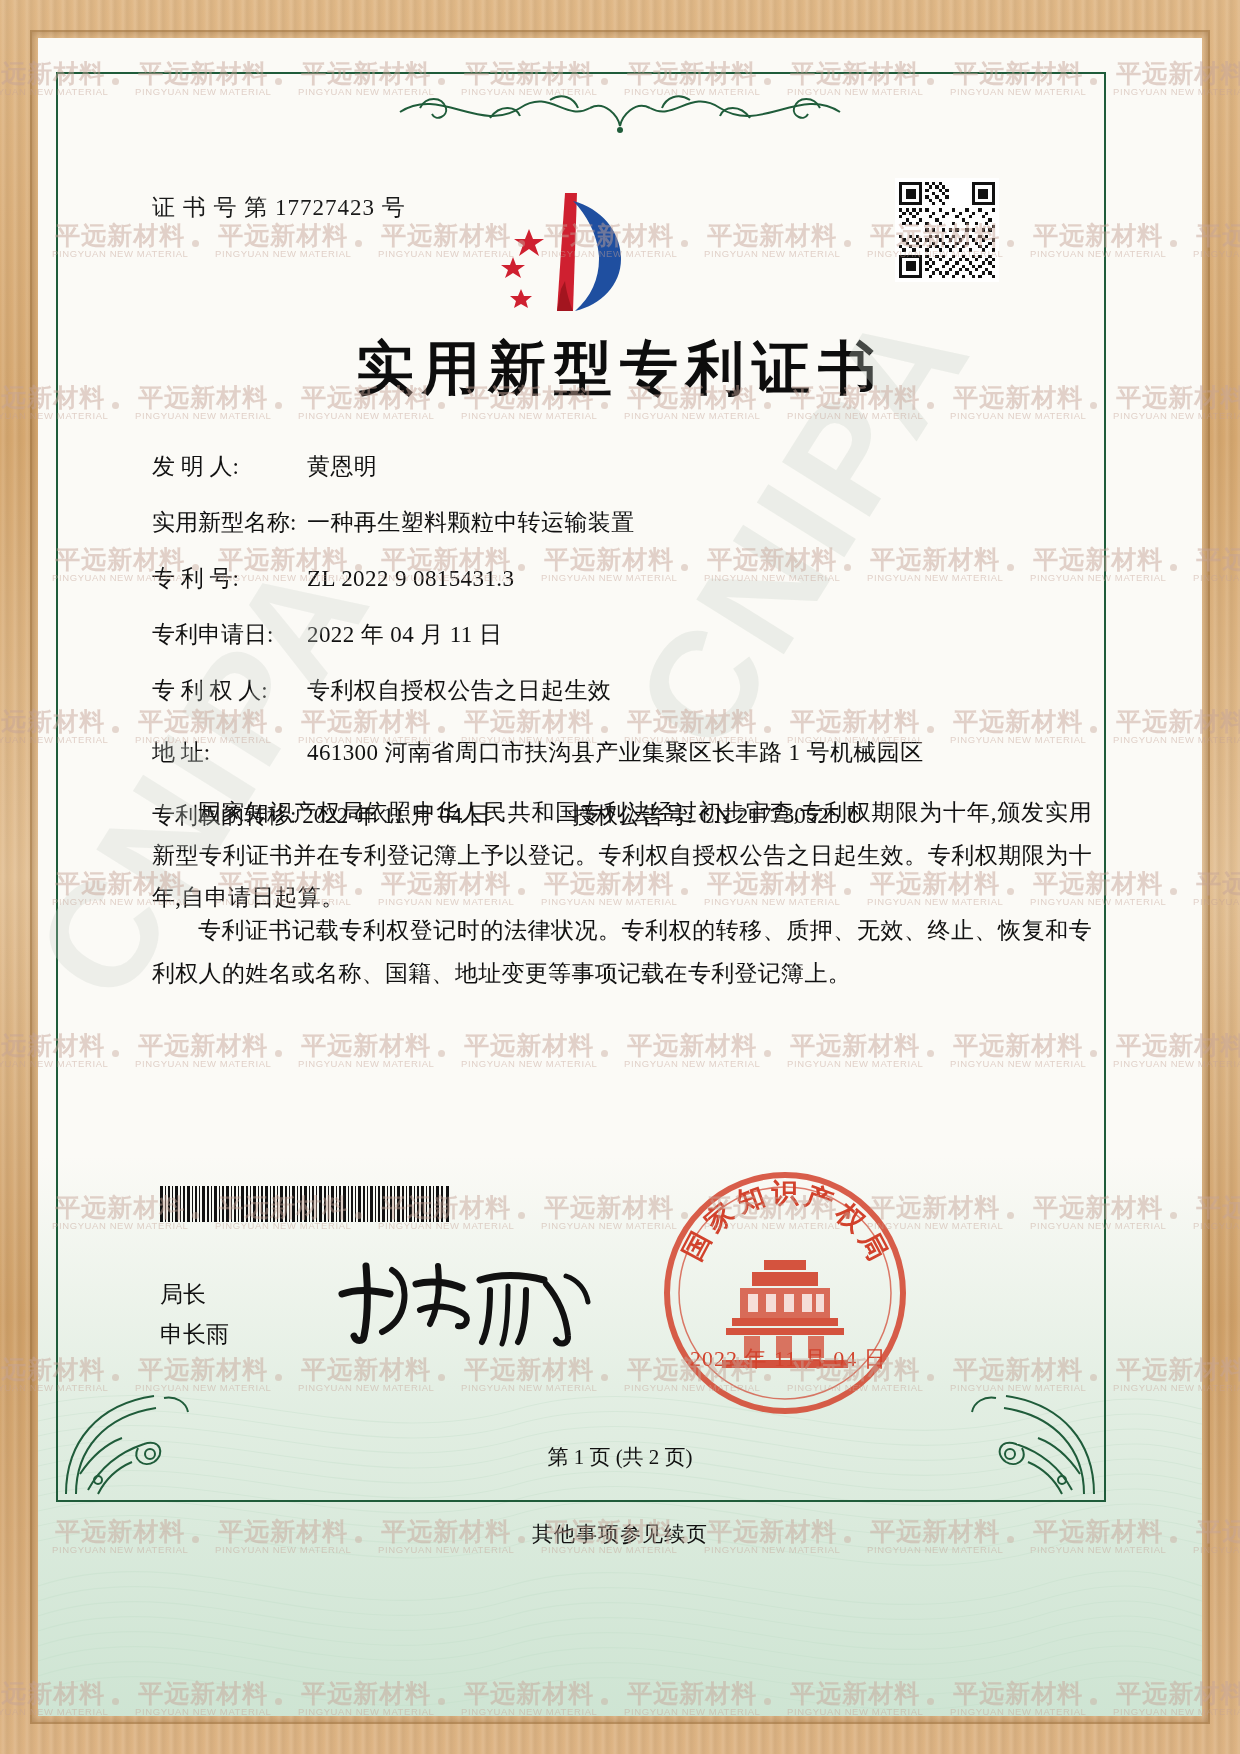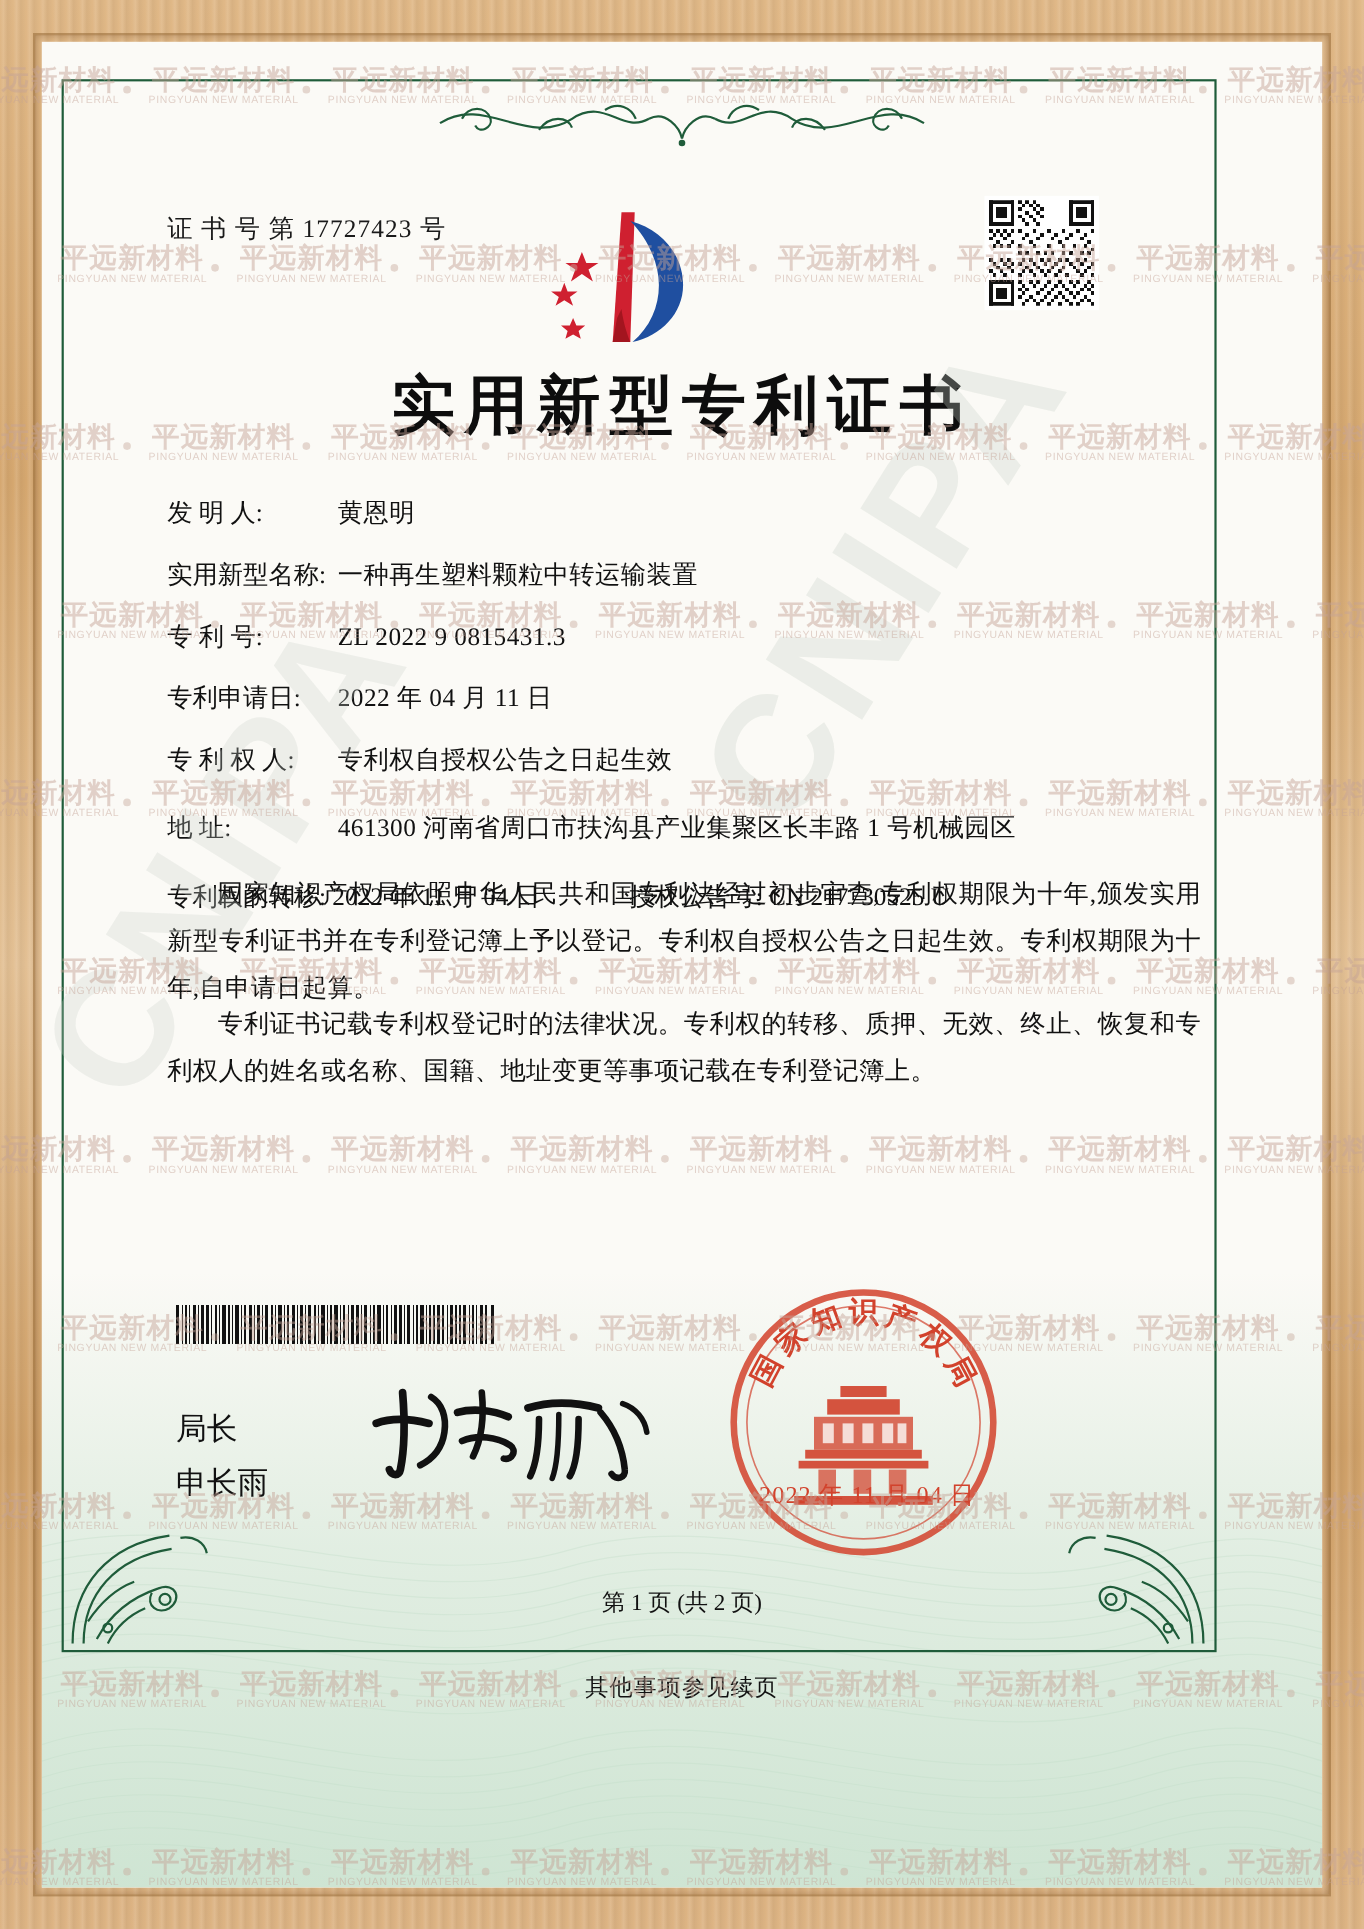--- a/index.html
+++ b/index.html
@@ -229,21 +229,21 @@
   .barcode {
     position: absolute;
     left: 160px; top: 1186px;
     width: 290px; height: 36px;
   }
 
   
   .sig-label {
     position: absolute;
     left: 160px; top: 1275px;
-    font-size: 28px;
+    font-size: 23px;
     line-height: 1.75;
     color: #111;
   }
   .sig-hand {
     position: absolute;
     left: 330px; top: 1250px;
     width: 270px; height: 100px;
   }
 
   

